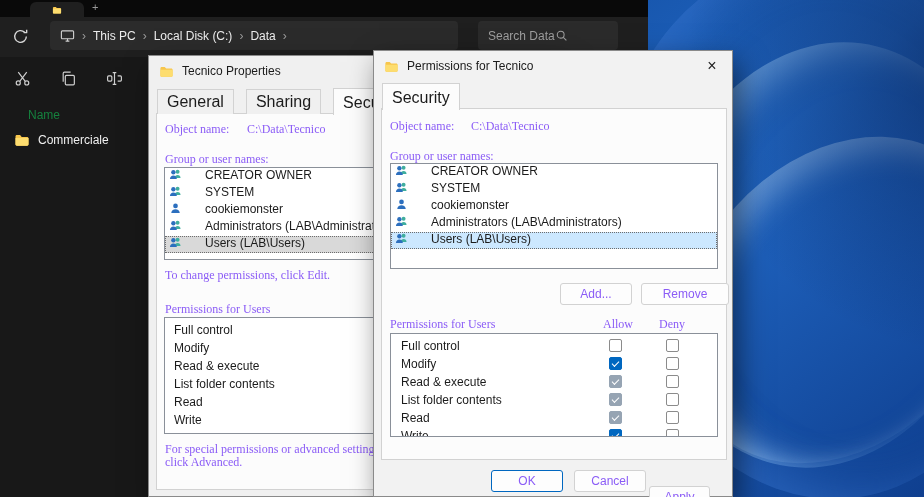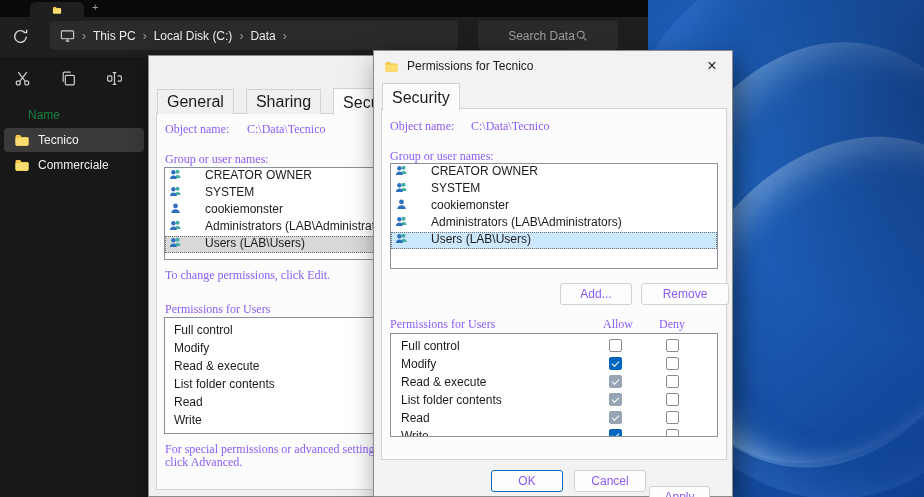--- a/index.html
+++ b/index.html
@@ -18,21 +18,21 @@
   
   .explorer{position:absolute;left:0;top:0;width:648px;height:497px;background:#181818;z-index:1;}
   .tabstrip{position:absolute;left:0;top:0;width:100%;height:17px;background:#090909;}
   .wtab{position:absolute;left:30px;top:2px;width:54px;height:15px;background:#1f1f1f;border-radius:6px 6px 0 0;display:flex;align-items:center;justify-content:center;cursor:pointer;}
   .newtab{position:absolute;left:92px;top:1px;color:#9a9a9a;font-size:11px;cursor:pointer;}
   .navbar{position:absolute;left:0;top:17px;width:100%;height:40px;background:#1f1f1f;}
   .nav-refresh{position:absolute;left:12px;top:11px;width:17px;height:17px;cursor:pointer;}
   .breadcrumb{position:absolute;left:50px;top:4px;width:408px;height:29px;background:#2b2b2b;border-radius:4px;display:flex;align-items:center;font-size:12px;color:#ececec;padding:0 10px;cursor:pointer;}
   .bc-chevron{color:#9a9a9a;margin:0 7px;font-size:12px;}
   .crumb{cursor:pointer;white-space:nowrap;}
-  .searchbox{position:absolute;left:478px;top:4px;width:140px;height:29px;background:#2b2b2b;border-radius:4px;display:flex;align-items:center;justify-content:center;padding:0 10px;font-size:12px;color:#9f9f9f;cursor:text;}
+  .searchbox{position:absolute;left:478px;top:4px;width:140px;height:29px;background:#2b2b2b;border-radius:4px;display:flex;align-items:center;justify-content:flex-start;padding:0 10px;font-size:12px;color:#9f9f9f;cursor:text;}
   .cmdbar{position:absolute;left:0;top:60px;width:148px;height:36px;display:flex;gap:29px;padding-left:14px;align-items:center;}
   .cmd-icon{width:17px;height:17px;cursor:pointer;}
   .sidebar{position:absolute;left:0;top:100px;width:148px;bottom:0;}
   .col-header{margin:8px 0 6px 28px;font-size:12px;color:#15803d;cursor:pointer;}
   .folder-row{display:flex;align-items:center;gap:8px;height:24px;margin:1px 4px;border-radius:4px;padding-left:10px;font-size:12px;color:#f0f0f0;cursor:pointer;white-space:nowrap;}
   .folder-row.selected{background:#3a3a3a;}
   .ficon{width:16px;height:16px;display:inline-flex;}
   .v-divider{position:absolute;left:148px;top:57px;bottom:0;width:1px;background:#000;}
 
   
@@ -170,44 +170,44 @@
             <path d="M8 2.5v11M6.3 2.5h3.4M6.3 13.5h3.4"></path>
             <rect x="1.5" y="5.5" width="4" height="5" rx="1"></rect>
             <path d="M11 5.5h2.5a1 1 0 0 1 1 1v3a1 1 0 0 1-1 1H11"></path>
           </svg>
       </span>
     </div>
 
     <div class="sidebar">
       <div class="col-header">Name</div>
       <div id="folder-list">
-          <div class="folder-row selected">
-            <span class="ficon">
-              <svg viewBox="0 0 16 16">
-                <path d="M1.5 4.5c0-.8.6-1.4 1.4-1.4h3.2l1.6 1.8h5.4c.8 0 1.4.6 1.4 1.4v6c0 .8-.6 1.4-1.4 1.4H2.9c-.8 0-1.4-.6-1.4-1.4z" fill="#f7c64c"></path>
-                <path d="M1.5 6h13v6.3c0 .8-.6 1.4-1.4 1.4H2.9c-.8 0-1.4-.6-1.4-1.4z" fill="#fddd6f"></path>
-              </svg>
-            </span>
-            <span>Tecnico</span>
-          </div>
           <div class="folder-row">
             <span class="ficon">
               <svg viewBox="0 0 16 16">
                 <path d="M1.5 4.5c0-.8.6-1.4 1.4-1.4h3.2l1.6 1.8h5.4c.8 0 1.4.6 1.4 1.4v6c0 .8-.6 1.4-1.4 1.4H2.9c-.8 0-1.4-.6-1.4-1.4z" fill="#f7c64c"></path>
                 <path d="M1.5 6h13v6.3c0 .8-.6 1.4-1.4 1.4H2.9c-.8 0-1.4-.6-1.4-1.4z" fill="#fddd6f"></path>
               </svg>
             </span>
             <span>Commerciale</span>
           </div>
         </div>
     </div>
     <div class="v-divider"></div>
   </div>
 
   <div class="dialog props-dialog">
+    <div class="dlg-titlebar">
+      <span class="dlg-icon">
+        <svg viewBox="0 0 16 16">
+            <path d="M1.5 4.5c0-.8.6-1.4 1.4-1.4h3.2l1.6 1.8h5.4c.8 0 1.4.6 1.4 1.4v6c0 .8-.6 1.4-1.4 1.4H2.9c-.8 0-1.4-.6-1.4-1.4z" fill="#f7c64c"></path>
+            <path d="M1.5 6h13v6.3c0 .8-.6 1.4-1.4 1.4H2.9c-.8 0-1.4-.6-1.4-1.4z" fill="#fddd6f"></path>
+          </svg>
+      </span>
+      <span>Tecnico Properties</span>
+    </div>
     <div class="tabs" id="props-tabs">
         <div class="tab-item">General</div>
         <div class="tab-item">Sharing</div>
         <div class="tab-item active">Security</div>
         <div class="tab-item">Previous Versions</div>
       </div>
     <div class="page"></div>
 
     <span class="lbl obj-label">Object name:</span>
     <span class="lbl obj-value">C:\Data\Tecnico</span>

